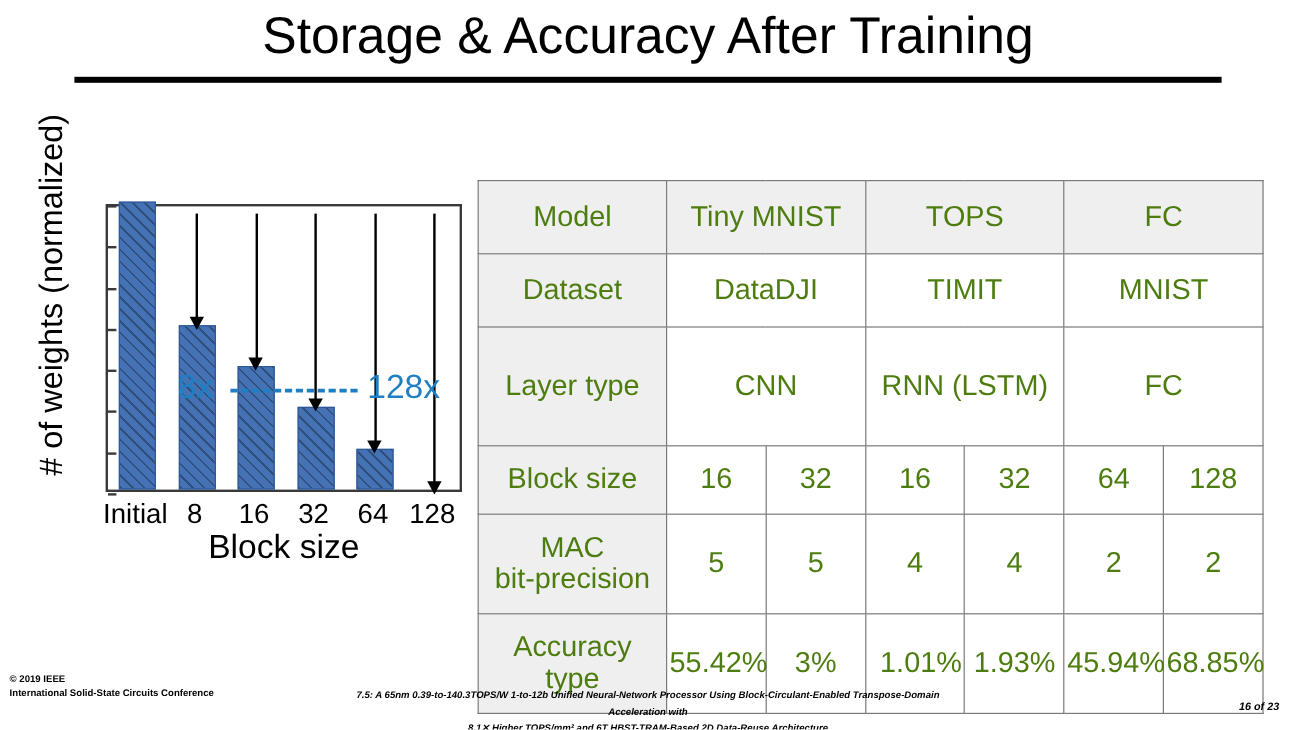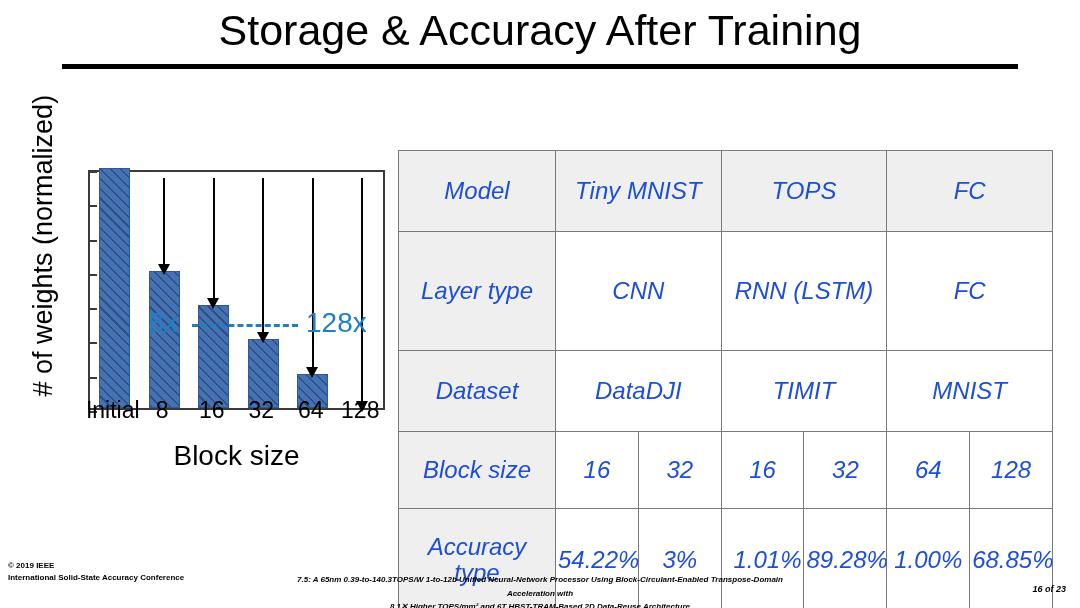--- a/index.html
+++ b/index.html
@@ -45,21 +45,21 @@
     box-sizing:border-box;
   }
   .arrow-line{position:absolute;width:2px;background:#000;}
   .arrow-head{
     position:absolute;width:0;height:0;
     border-left:6.5px solid transparent;
     border-right:6.5px solid transparent;
     border-top:11px solid #000;
   }
   .x-tick-label{
-    position:absolute;top:279px;text-align:center;
+    position:absolute;top:297px;text-align:center;
     font-size:23px;color:#000;transform:translateX(-50%);white-space:nowrap;
   }
   #ann-8x,#ann-128x{
     position:absolute;font-size:28px;color:#1F7FC4;white-space:nowrap;
   }
   #ann-8x{left:148px;top:189px;}
   #ann-128x{left:306px;top:189px;}
   #ann-dash{
     position:absolute;left:192px;top:206px;width:106px;height:0;
     border-top:3px dashed #1F7FC4;
@@ -74,23 +74,22 @@
   }
   
   #results-table{
     position:absolute;left:398px;top:150px;
     width:655px;border-collapse:collapse;
     table-layout:fixed;
   }
   #results-table td{
     border:1.5px solid #7a7a7a;
     text-align:center;vertical-align:middle;
-    font-size:24px;color:#1d4ed8;padding:20px 2px;
+    font-size:24px;color:#4d7c0f;padding:10px 2px;
     background:#ffffff;
-    font-style:italic;
   }
   #results-table tr.header-row td{background:#EFEFEF;}
   #results-table td.row-label{background:#EFEFEF;width:152px;line-height:1.1;}
   
   #footer-left{
     position:absolute;left:8px;top:560px;
     font-size:8px;font-weight:bold;color:#000;line-height:1.5;
   }
   #footer-center{
     position:absolute;left:290px;top:573px;width:500px;text-align:center;
@@ -154,56 +153,68 @@
 
 <table id="results-table">
   <tbody>
       <tr class="header-row">
         <td class="row-label">Model</td>
         <td colspan="2" style="height: 40px;">Tiny MNIST</td>
         <td colspan="2" style="height: 40px;">TOPS</td>
         <td colspan="2" style="height: 40px;">FC</td>
       </tr>
       <tr>
+        <td class="row-label">Dataset</td>
+        <td colspan="2" style="height: 40px;">DataDJI</td>
+        <td colspan="2" style="height: 40px;">TIMIT</td>
+        <td colspan="2" style="height: 40px;">MNIST</td>
+      </tr>
+      <tr>
         <td class="row-label">Layer type</td>
         <td colspan="2" style="height: 78px;">CNN</td>
         <td colspan="2" style="height: 78px;">RNN (LSTM)</td>
         <td colspan="2" style="height: 78px;">FC</td>
-      </tr>
-      <tr>
-        <td class="row-label">Dataset</td>
-        <td colspan="2" style="height: 40px;">DataDJI</td>
-        <td colspan="2" style="height: 40px;">TIMIT</td>
-        <td colspan="2" style="height: 40px;">MNIST</td>
       </tr>
       <tr>
         <td class="row-label">Block size</td>
         <td style="height: 36px;">16</td>
         <td style="height: 36px;">32</td>
         <td style="height: 36px;">16</td>
         <td style="height: 36px;">32</td>
         <td style="height: 36px;">64</td>
         <td style="height: 36px;">128</td>
       </tr>
       <tr>
         <td class="row-label">
+          <div>MAC</div>
+          <div>bit-precision</div>
+        </td>
+        <td style="height: 62px;">5</td>
+        <td style="height: 62px;">5</td>
+        <td style="height: 62px;">4</td>
+        <td style="height: 62px;">4</td>
+        <td style="height: 62px;">2</td>
+        <td style="height: 62px;">2</td>
+      </tr>
+      <tr>
+        <td class="row-label">
           <div>Accuracy</div>
           <div>type</div>
         </td>
-        <td style="height: 62px;">54.22%</td>
+        <td style="height: 62px;">55.42%</td>
         <td style="height: 62px;">3%</td>
         <td style="height: 62px; text-align: right;">1.01%</td>
-        <td style="height: 62px;">89.28%</td>
-        <td style="height: 62px;">1.00%</td>
+        <td style="height: 62px;">1.93%</td>
+        <td style="height: 62px;">45.94%</td>
         <td style="height: 62px;">68.85%</td>
       </tr>
     </tbody>
 </table>
 
 <div id="footer-left">
   <div>© 2019 IEEE</div>
-  <div>International Solid-State Accuracy Conference</div>
+  <div>International Solid-State Circuits Conference</div>
 </div>
 <div id="footer-center">
   <div>7.5: A 65nm 0.39-to-140.3TOPS/W 1-to-12b Unified Neural-Network Processor Using Block-Circulant-Enabled Transpose-Domain Acceleration with</div>
   <div>8.1✕ Higher TOPS/mm² and 6T HBST-TRAM-Based 2D Data-Reuse Architecture</div>
 </div>
 <div id="footer-page">16 of 23</div>
 
 </body></html>

